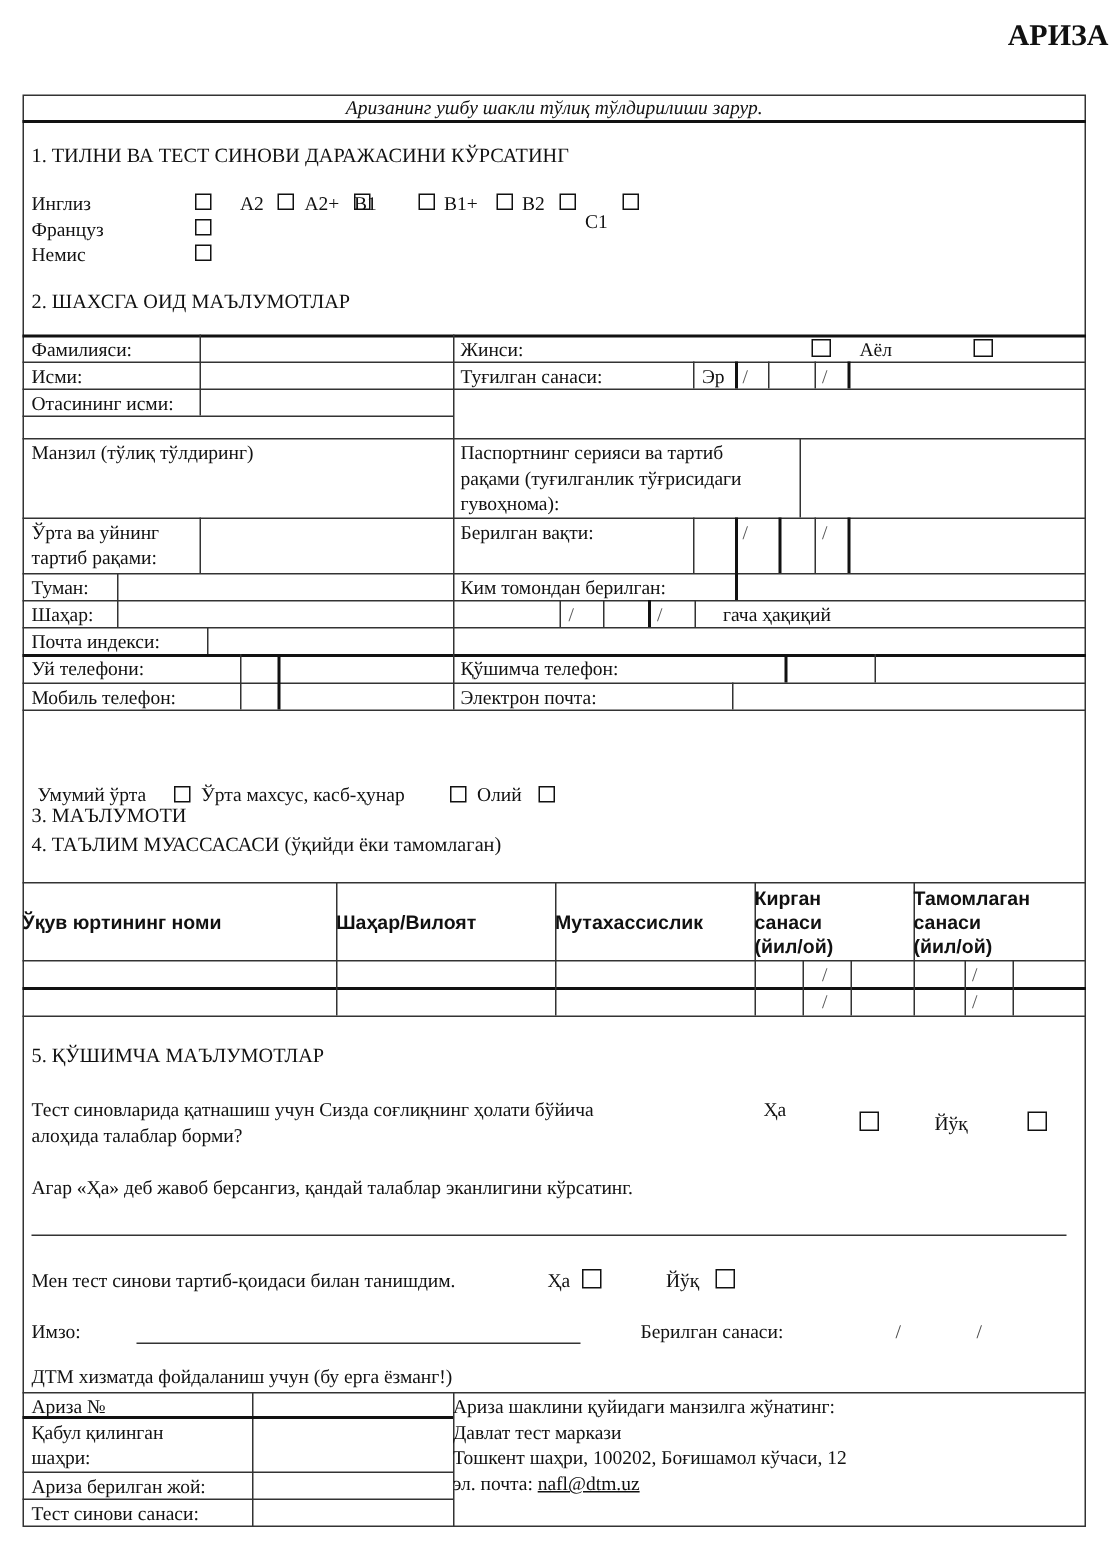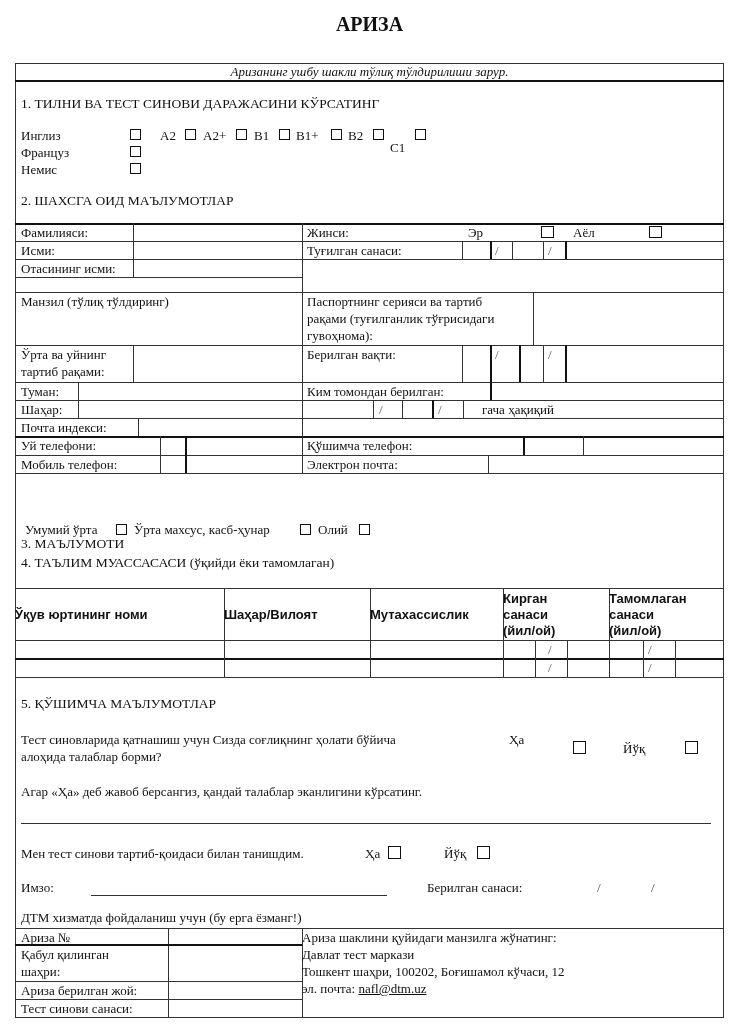--- a/index.html
+++ b/index.html
@@ -12,39 +12,39 @@
   .cb { position:absolute; width:11px; height:11px; border:1px solid #111; background:#fff; box-sizing:border-box; }
   .title { font-weight:bold; font-size:20px; }
   .it { font-style:italic; }
   .b { font-weight:bold; font-family:"Liberation Sans Narrow","Liberation Sans",sans-serif; }
   .center { text-align:left; }
   .link { text-decoration:underline; }
 </style>
 </head>
 <body>
 
-<div class="t title" style="left:0;width:739px;top:12px;text-align:center;line-height:24px;">АРИЗА</div>
+<div class="t title" style="left:0;width:739px;top:12px;text-align:right;line-height:24px;">АРИЗА</div>
 
 <div class="abs" style="left:15px;top:63px;width:709px;height:955px;border:1px solid #333;box-sizing:border-box;"></div>
 <div class="hl thick" style="left:15px;top:80px;width:709px;"></div>
 <div class="t it" style="left:15px;width:709px;top:64px;text-align:center;">Аризанинг ушбу шакли тўлиқ тўлдирилиши зарур.</div>
 
 <div class="t" style="left:21px;top:96px;font-size:13.5px;">1. ТИЛНИ ВА ТЕСТ СИНОВИ ДАРАЖАСИНИ КЎРСАТИНГ</div>
 <div class="t" style="left:21px;top:128px;">Инглиз</div>
 <div class="t" style="left:21px;top:145px;">Француз</div>
 <div class="t" style="left:21px;top:162px;">Немис</div>
 <div class="cb" style="left:130px;top:129px;"></div>
 <div class="cb" style="left:130px;top:146px;"></div>
 <div class="cb" style="left:130px;top:163px;"></div>
 
 <div class="t" style="left:160px;top:128px;">A2</div>
 <div class="cb" style="left:185px;top:129px;"></div>
 <div class="t" style="left:203px;top:128px;">A2+</div>
 <div class="cb" style="left:236px;top:129px;"></div>
-<div class="t" style="left:254px;top:128px;">B1</div>
+<div class="t" style="left:236px;top:128px;">B1</div>
 <div class="cb" style="left:279px;top:129px;"></div>
 <div class="t" style="left:296px;top:128px;">B1+</div>
 <div class="cb" style="left:331px;top:129px;"></div>
 <div class="t" style="left:348px;top:128px;">B2</div>
 <div class="cb" style="left:373px;top:129px;"></div>
 <div class="t" style="left:390px;top:140px;">C1</div>
 <div class="cb" style="left:415px;top:129px;"></div>
 
 <div class="t" style="left:21px;top:193px;font-size:13.5px;">2. ШАХСГА ОИД МАЪЛУМОТЛАР</div>
 
@@ -92,21 +92,21 @@
 <div class="vl" style="left:488px;top:455px;height:18px;"></div>
 
 <div class="t" style="left:21px;top:225px;">Фамилияси:</div>
 <div class="abs" style="left:134px;top:224px;width:167px;height:16px;"></div>
 <div class="t" style="left:21px;top:243px;">Исми:</div>
 <div class="abs" style="left:134px;top:242px;width:167px;height:16px;"></div>
 <div class="t" style="left:21px;top:261px;">Отасининг исми:</div>
 <div class="abs" style="left:134px;top:260px;width:167px;height:16px;"></div>
 
 <div class="t" style="left:307px;top:225px;">Жинси:</div>
-<div class="t" style="left:468px;top:225px;">Эр</div>
+<div class="t" style="left:468px;top:243px;">Эр</div>
 <div class="cb" style="left:541px;top:226px;width:13px;height:12px;"></div>
 <div class="t" style="left:573px;top:225px;">Аёл</div>
 <div class="cb" style="left:649px;top:226px;width:13px;height:12px;"></div>
 
 <div class="t" style="left:307px;top:243px;">Туғилган санаси:</div>
 <div class="t" style="left:495px;top:243px;color:#555;">/</div>
 <div class="t" style="left:548px;top:243px;color:#555;">/</div>
 <div class="abs" style="left:463px;top:242px;width:100px;height:16px;"></div>
 
 <div class="t" style="left:21px;top:294px;">Манзил (тўлиқ тўлдиринг)</div>

